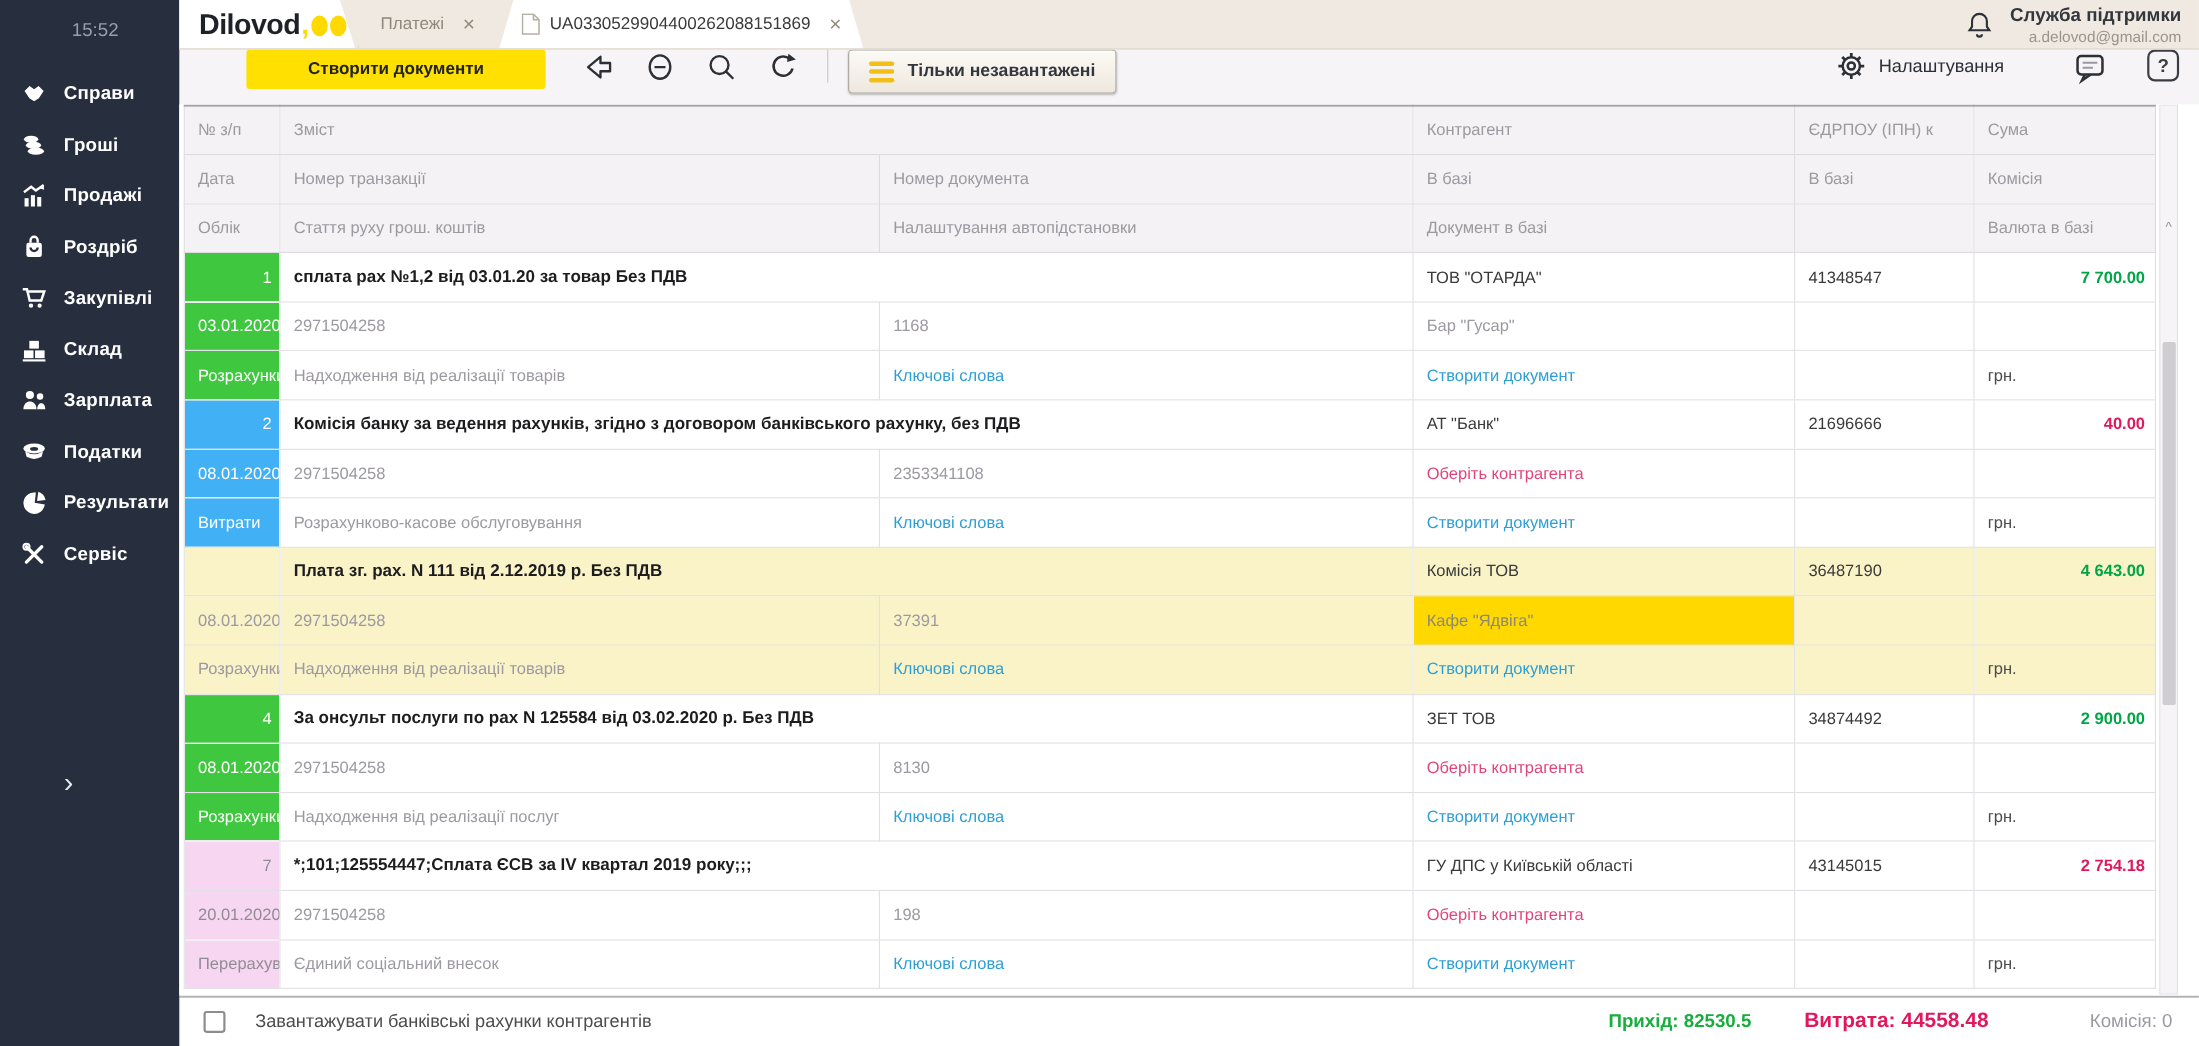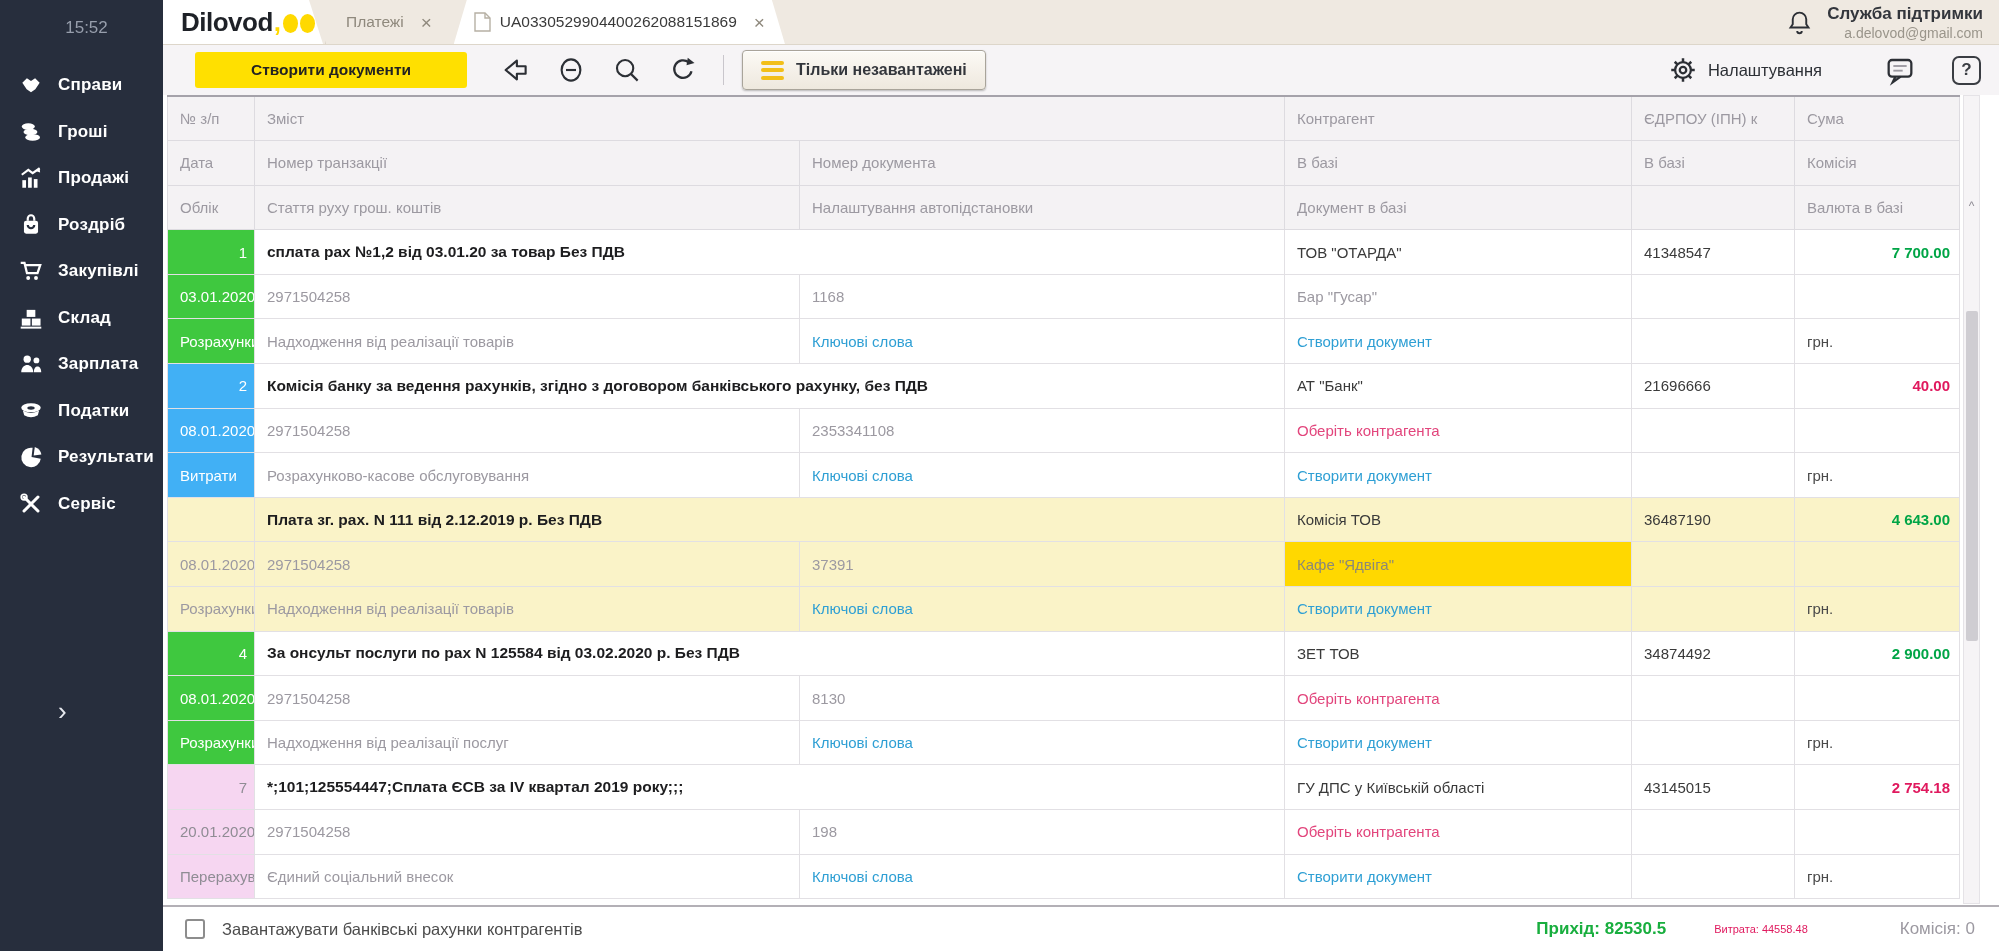--- a/index.html
+++ b/index.html
@@ -30,21 +30,21 @@
   .tab.inactive .tab-label { font-size:15.5px; }
   .tab.active { background:#fff; color:#3a3a3a; margin-left:2px; }
   .tab.active .tab-label { font-size:15.5px; }
   .tab-close { font-size:19px; color:#8f897d; margin-left:8px; cursor:pointer; line-height:1; }
   .support { margin-left:auto; display:flex; align-items:center; gap:14px; padding-right:16px; }
   .support-text { text-align:right; }
   .support-title { font-size:17px; font-weight:700; color:#33363c; }
   .support-email { font-size:14px; color:#9a958b; margin-top:1px; }
 
   
-  .toolbar { height:50px; background:#f6f4f6; display:flex; align-items:center; padding:0 18px 0 32px; gap:10px; }
+  .toolbar { height:50px; background:#f6f4f6; display:flex; align-items:flex-start; padding:0 18px 0 61px; gap:10px; }
   .btn-create { background:#ffe000; border:none; border-radius:3px; height:36px; width:272px; font-family:inherit; font-size:15.5px; font-weight:700; color:#222; cursor:pointer; flex-shrink:0; }
   .tool-icons { display:flex; align-items:center; gap:24px; margin-left:22px; }
   .tool-icon { width:32px; height:32px; display:flex; align-items:center; justify-content:center; cursor:pointer; }
   .tb-divider { width:1px; height:30px; background:#c9c6cc; margin:0 8px 0 14px; }
   .btn-filter { display:flex; align-items:center; gap:12px; height:40px; padding:0 18px; background:linear-gradient(#fcfaf5,#eee8de); border:1px solid #a9a49a; border-radius:4px; box-shadow:0 1px 2px rgba(0,0,0,.25), inset 0 1px 0 #fff; cursor:pointer; }
   .hamburger { display:flex; flex-direction:column; gap:3.5px; }
   .hamburger span { display:block; width:23px; height:4px; border-radius:2px; background:#f2bf19; }
   .btn-filter-label { font-size:16px; font-weight:600; color:#33363c; }
   .settings { margin-left:auto; display:flex; align-items:center; gap:10px; cursor:pointer; }
   .settings-label { font-size:16.5px; color:#2c2f35; }
@@ -75,24 +75,24 @@
   td.currency { color:#4a4a4a; }
 
   
   .vscroll { position:absolute; left:1800px; top:0; width:17px; height:809px; background:#f6f4f6; border:1px solid #e5e3e7; }
   .vscroll-up { height:20px; display:flex; align-items:center; justify-content:center; color:#8f8c94; font-size:12px; cursor:pointer; padding-top:110px; }
   .vscroll-thumb { position:absolute; top:215px; left:1.5px; width:12px; height:330px; background:#cfcdd2; border-radius:2px; cursor:pointer; }
 
   
   .footer { height:46px; border-top:2px solid #b3b0b6; background:#fff; display:flex; align-items:center; padding:0 24px 0 22px; }
   .checkbox { width:20px; height:20px; border:2px solid #8d8d8d; border-radius:3px; background:#fff; cursor:pointer; flex-shrink:0; }
-  .checkbox-label { margin-left:17px; font-size:16.5px; color:#4c4c4c; }
+  .checkbox-label { margin-left:27px; font-size:16.5px; color:#4c4c4c; }
   .totals { margin-left:auto; display:flex; align-items:center; gap:48px; }
   .total-income { font-size:17px; font-weight:800; color:#18ae3e; }
-  .total-expense { font-size:11px; font-weight:400; color:#e0195e; }
+  .total-expense { font-size:19px; font-weight:700; color:#e0195e; }
   .total-commission { font-size:17px; color:#9c99a1;margin-left:44px; }
 
   svg { display:block; }
 </style>
 </head>
 <body>
 
 <div class="app">
 
   <aside class="sidebar">

